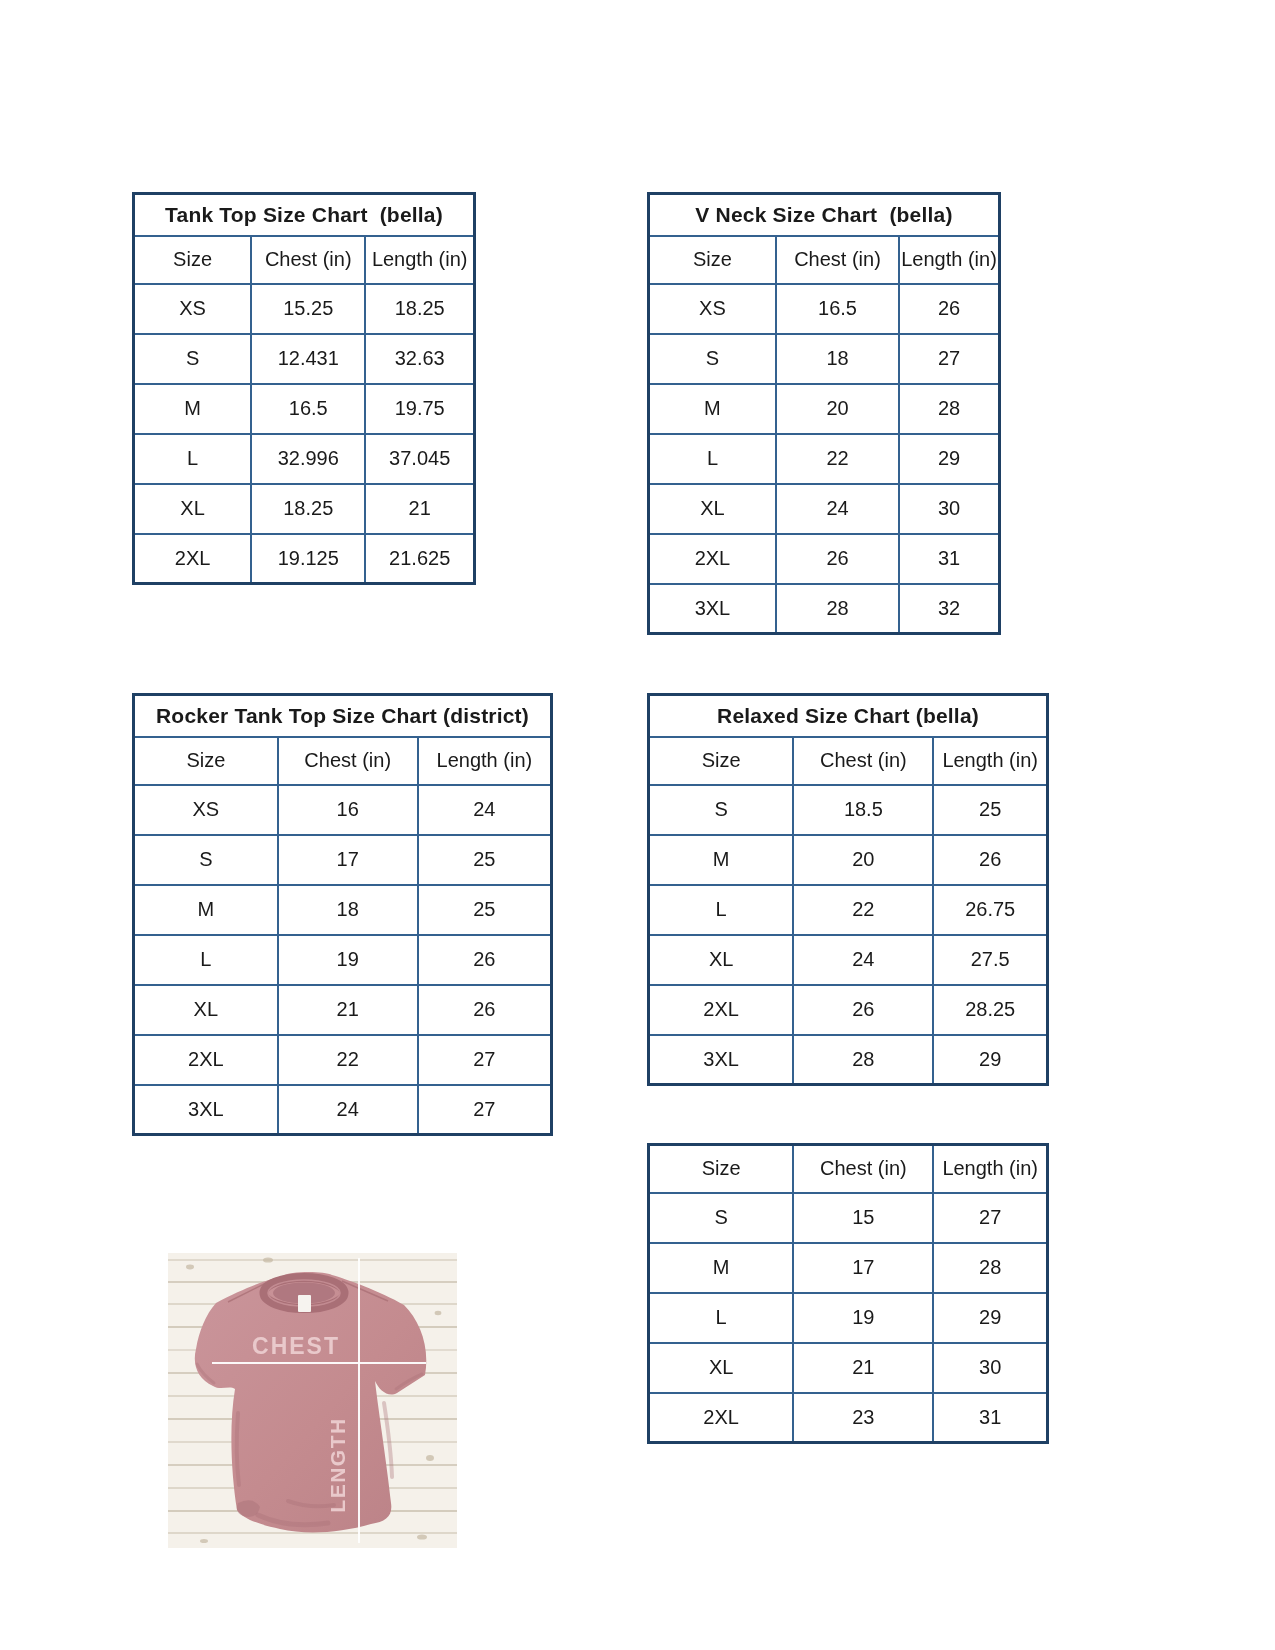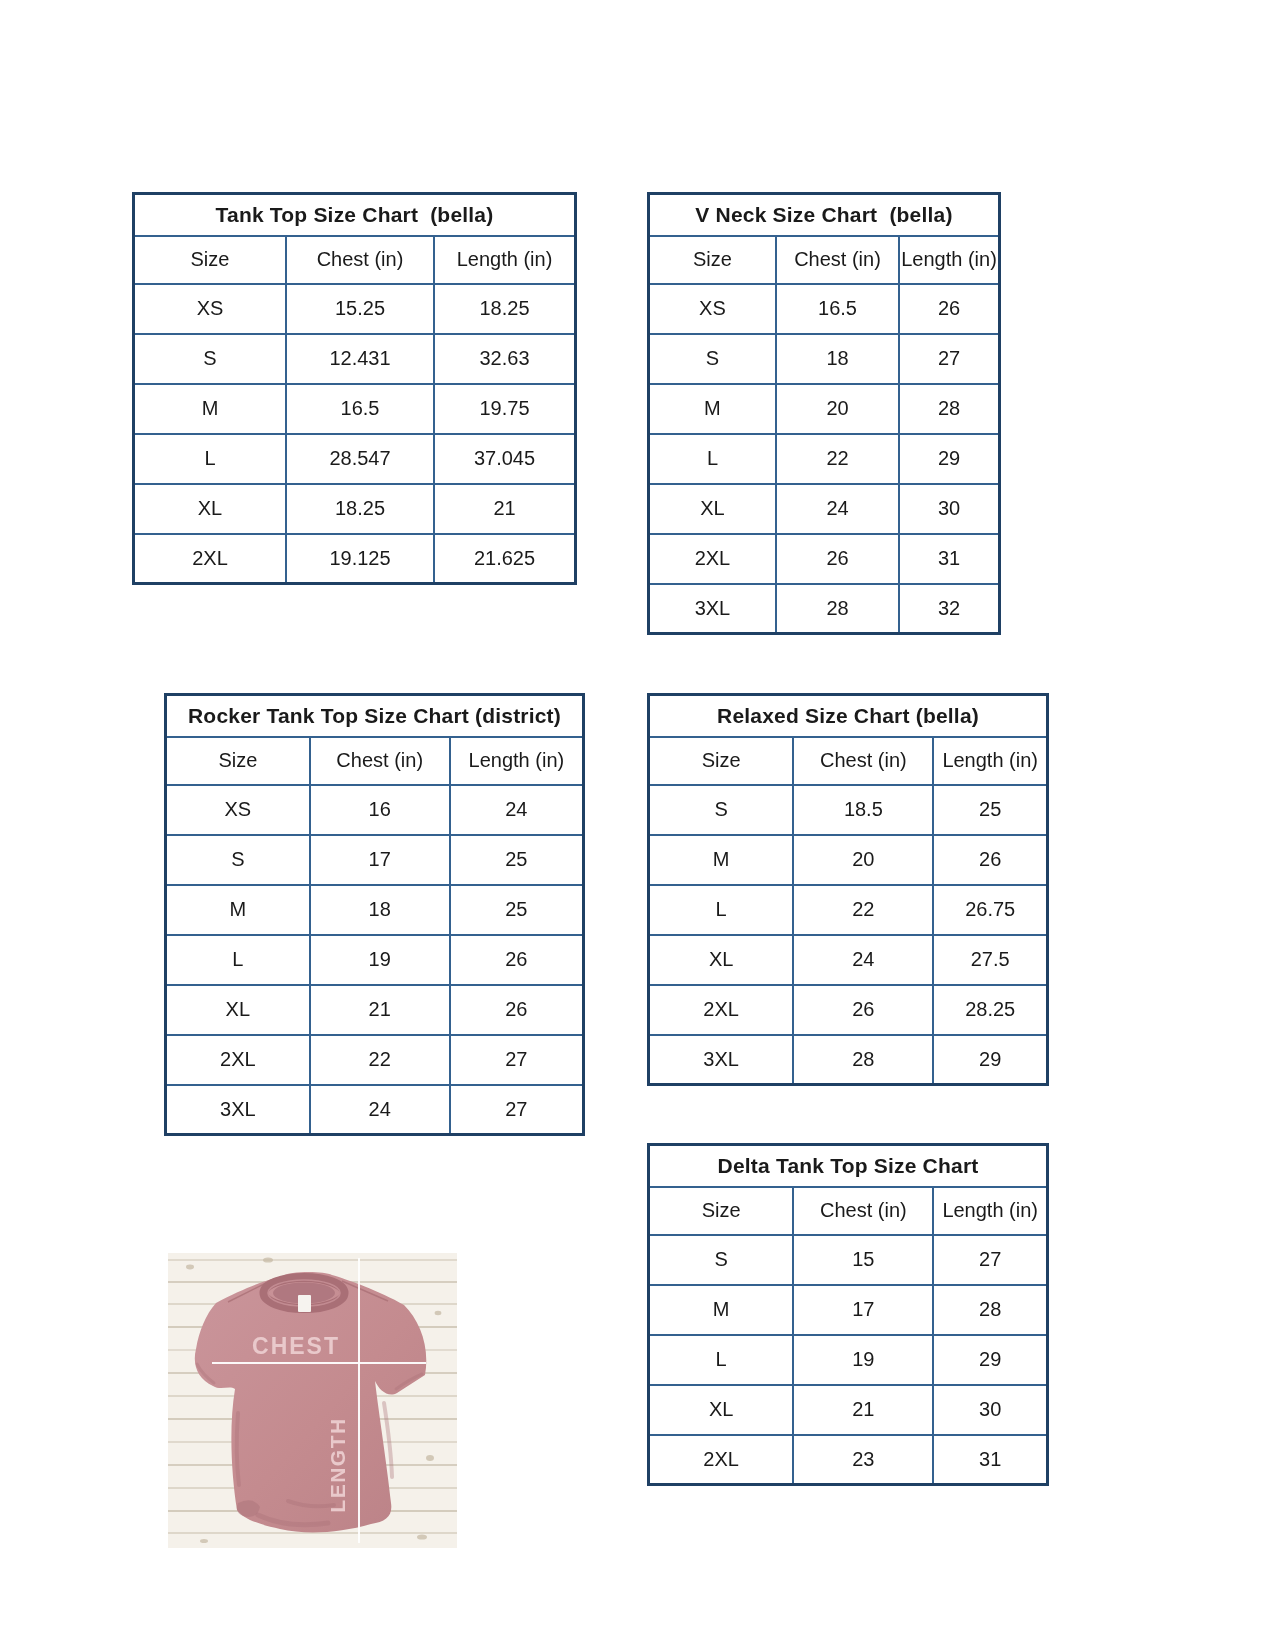--- a/index.html
+++ b/index.html
@@ -19,23 +19,23 @@
   body{font-family:"Liberation Sans", sans-serif;}
   .page{
     position:relative;
     width:1275px;
     height:1650px;
     background:var(--page-bg);
     margin:0 auto;
     overflow:hidden;
   }
   .chart{position:absolute;}
-  #table-0{left:132px;top:192px;width:445px;}
+  #table-0{left:132px;top:192px;width:344px;}
   #table-1{left:647px;top:192px;width:354px;}
-  #table-2{left:132px;top:693px;width:421px;margin-left:32px;}
+  #table-2{left:132px;top:693px;width:421px;}
   #table-3{left:647px;top:693px;width:402px;}
   #table-4{left:647px;top:1143px;width:402px;}
 
   table.size-table{
     width:100%;
     border-collapse:collapse;
     table-layout:fixed;
     background:#ffffff;
     border:3px solid var(--border-outer);
   }
@@ -107,21 +107,21 @@
             <td class="data-cell">12.431</td>
             <td class="data-cell">32.63</td>
           </tr>
           <tr>
             <td class="data-cell">M</td>
             <td class="data-cell">16.5</td>
             <td class="data-cell">19.75</td>
           </tr>
           <tr>
             <td class="data-cell">L</td>
-            <td class="data-cell">28.547</td>
+            <td class="data-cell">32.996</td>
             <td class="data-cell">37.045</td>
           </tr>
           <tr>
             <td class="data-cell">XL</td>
             <td class="data-cell">18.25</td>
             <td class="data-cell">21</td>
           </tr>
           <tr>
             <td class="data-cell">2XL</td>
             <td class="data-cell">19.125</td>
@@ -292,23 +292,20 @@
     </section>
 
   <section class="chart" id="table-4">
       <table class="size-table">
         <colgroup>
           <col style="width: 36.3%;">
           <col style="width: 35.1%;">
           <col style="width: 28.6%;">
         </colgroup>
         <tbody>
-          <tr>
-            <td colspan="3" class="title-cell">Delta Tank Top Size Chart</td>
-          </tr>
           <tr>
             <td class="header-cell">Size</td>
             <td class="header-cell">Chest (in)</td>
             <td class="header-cell">Length (in)</td>
           </tr>
           <tr>
             <td class="data-cell">S</td>
             <td class="data-cell">15</td>
             <td class="data-cell">27</td>
           </tr>

